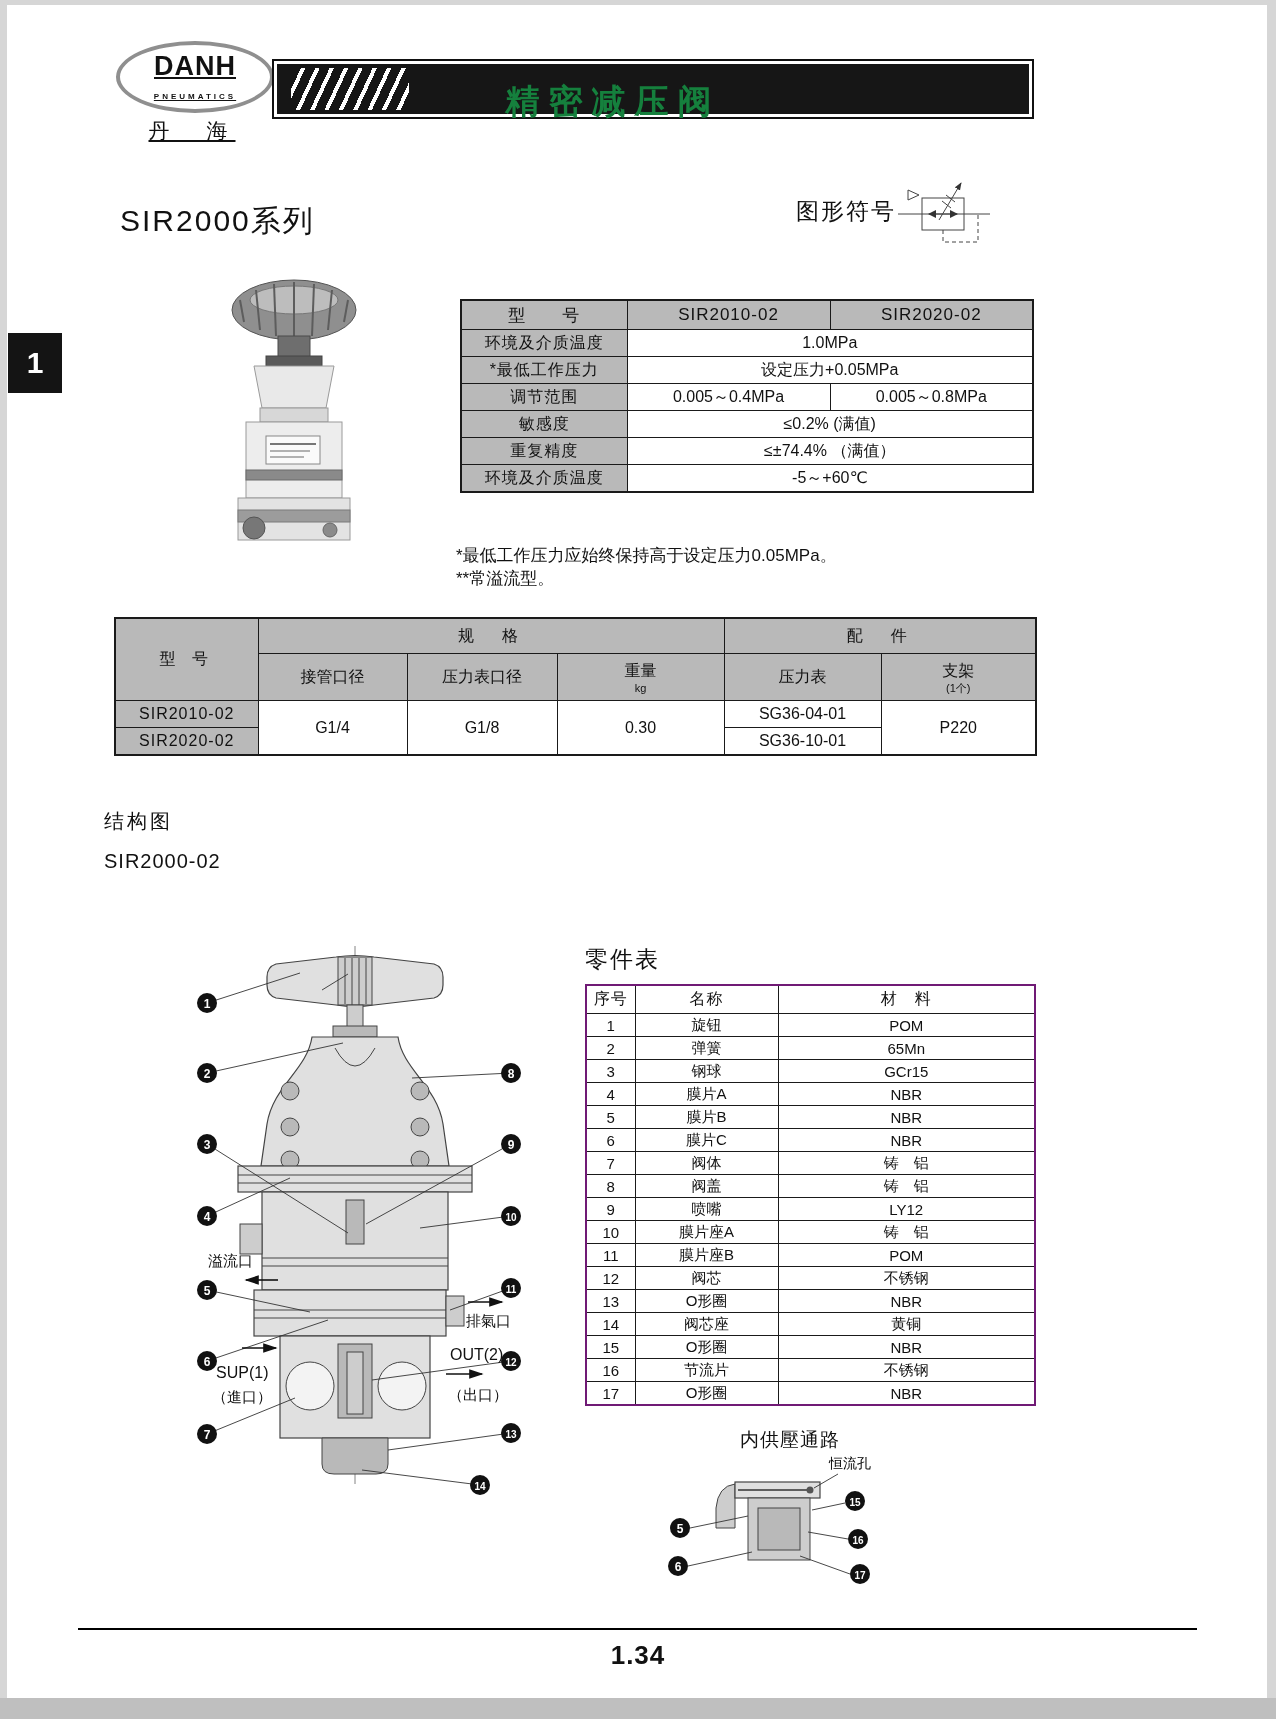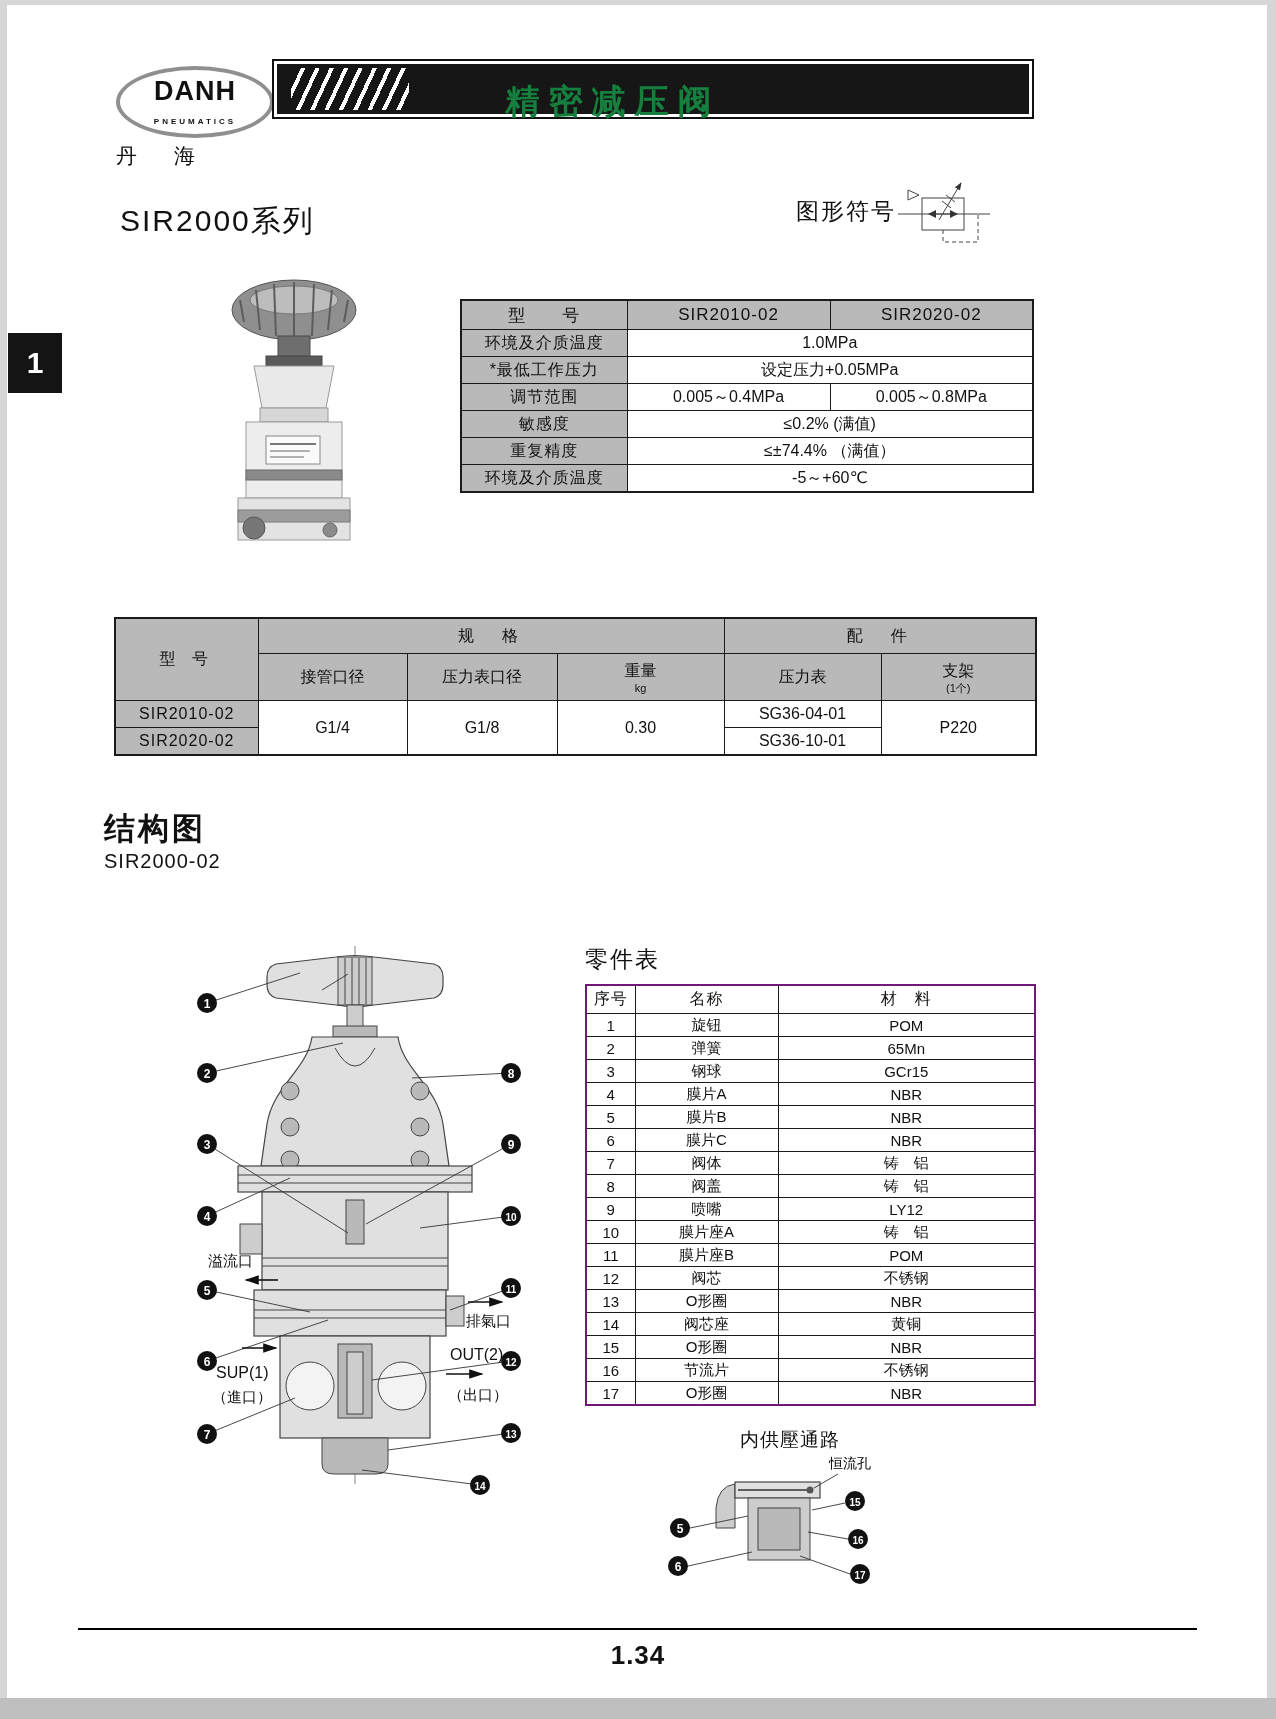--- a/index.html
+++ b/index.html
@@ -5,21 +5,21 @@
   html,body{margin:0;padding:0;background:#c9c9c9;}
   .page{position:relative;width:1276px;height:1719px;background:#fff;overflow:hidden;
         font-family:"Liberation Sans","DejaVu Sans",sans-serif;color:#111;}
   .edge{position:absolute;background:#d6d6d6;}
   .edge.top{left:0;top:0;width:1276px;height:5px;}
   .edge.left{left:0;top:0;width:7px;height:1719px;}
   .edge.right{left:1267px;top:0;width:9px;height:1719px;}
   .edge.bottom{left:0;top:1698px;width:1276px;height:21px;background:#bfbfbf;}
 
   
-  .logo-wrap{position:absolute;left:116px;top:66px;width:152px;}
+  .logo-wrap{position:absolute;left:116px;top:41px;width:152px;text-align:center;text-decoration:underline;}
   .logo-oval{width:150px;height:64px;border:4px solid #8f8f8f;border-radius:50%;
              display:flex;flex-direction:column;align-items:center;justify-content:center;background:#fff;}
   .logo-name{font-size:27px;font-weight:800;letter-spacing:1px;line-height:1;}
   .logo-sub{font-size:8px;font-weight:700;letter-spacing:3px;margin-top:12px;}
   .logo-cn{margin-top:4px;font-size:21px;letter-spacing:8px;}
   .banner{position:absolute;left:272px;top:59px;width:762px;height:60px;background:#fff;border:2px solid #111;padding:3px;box-sizing:border-box;}
   .banner-inner{position:relative;width:100%;height:100%;background:#161616;}
   .banner-stripes{position:absolute;left:14px;top:4px;width:118px;height:calc(100% - 8px);
       background:repeating-linear-gradient(115deg,#161616 0 9px,#fff 9px 13px);}
   .banner-title{position:absolute;left:0;right:80px;top:0;bottom:0;display:flex;align-items:center;justify-content:center;
@@ -41,21 +41,21 @@
   #spec-table{position:absolute;left:460px;top:299px;width:572px;border:2px solid #1a1a1a;font-size:16px;}
   #spec-table th{height:26px;font-size:17px;}
   #spec-table td{height:24px;}
   #spec-table .lbl{letter-spacing:1px;}
   .spec-notes{position:absolute;left:456px;top:545px;font-size:17px;line-height:1.35;}
   #order-table{position:absolute;left:114px;top:617px;width:921px;border:2px solid #1a1a1a;font-size:16px;}
   #order-table tr:nth-child(1) th{height:32px;letter-spacing:6px;}
   #order-table tr:nth-child(2) th{height:44px;}
   #order-table td{height:24px;}
 
-  .structure-heading{position:absolute;left:104px;top:808px;margin:0;font-size:31px;font-weight:700;letter-spacing:3px;}
+  .structure-heading{position:absolute;left:104px;top:808px;margin:0;font-size:20px;font-weight:400;letter-spacing:3px;}
   .structure-model{position:absolute;left:104px;top:850px;font-size:20px;letter-spacing:1px;}
   .parts-heading{position:absolute;left:585px;top:944px;margin:0;font-size:23px;font-weight:500;letter-spacing:2px;}
   #parts-table{position:absolute;left:585px;top:984px;width:449px;border:2px solid #701a75;font-size:15px;}
   #parts-table th{height:25px;font-size:16px;letter-spacing:1px;}
   #parts-table td{height:22px;padding:0 4px;}
 
   .diagram-svg{position:absolute;left:150px;top:928px;}
   .inset-svg{position:absolute;left:640px;top:1426px;}
 
   
@@ -181,20 +181,24 @@
         <tr>
           <td class="g lbl">重复精度</td>
           <td colspan="2">≤±74.4% （满值）</td>
         </tr>
         <tr>
           <td class="g lbl">环境及介质温度</td>
           <td colspan="2">-5～+60℃</td>
         </tr>
       </tbody>
     </table>
+  <div class="spec-notes">
+    <div>*最低工作压力应始终保持高于设定压力0.05MPa。</div>
+    <div>**常溢流型。</div>
+  </div>
 
   <table id="order-table">
     <colgroup>
         <col style="width:143px">
         <col style="width:149px">
         <col style="width:150px">
         <col style="width:167px">
         <col style="width:157px">
         <col style="width:155px">
       </colgroup>

